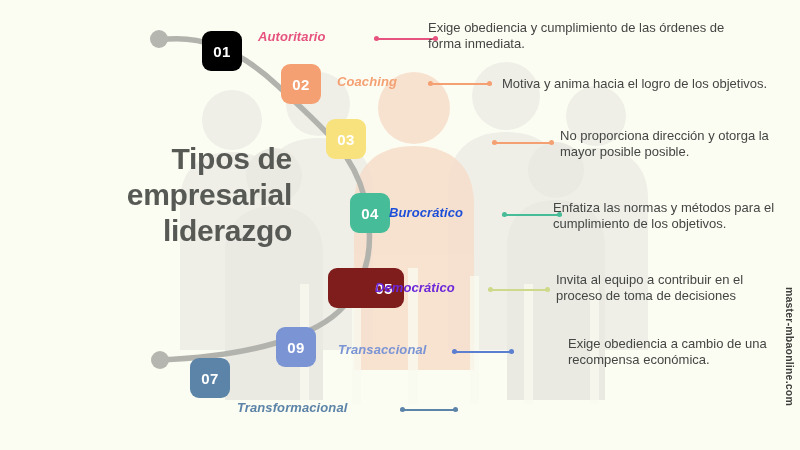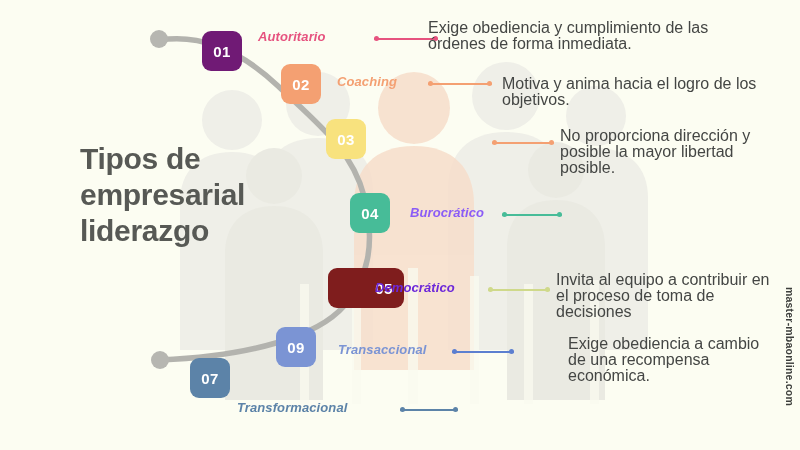--- a/index.html
+++ b/index.html
@@ -27,24 +27,25 @@
     position: absolute;
     left: 0; top: 0;
     width: 800px; height: 450px;
     z-index: 0;
     pointer-events: none;
   }
 
   
   #title-block {
     position: absolute;
-    left: 80px;
+    left: 62px;
     top: 141px;
     width: 230px;
     z-index: 4;
+    text-align: right;
   }
   #title-block .title-line {
     font-size: 30px;
     font-weight: bold;
     color: #575955;
     line-height: 36px;
     letter-spacing: -0.3px;
     white-space: nowrap;
   }
 
@@ -104,21 +105,21 @@
     width: 5px;
     height: 5px;
     border-radius: 50%;
   }
   .connector .dot.left  { left: 0; }
   .connector .dot.right { right: 0; }
 
   
   .desc {
     position: absolute;
-    font-size: 16px;
+    font-size: 13px;
     color: #444644;
     line-height: 16px;
     z-index: 3;
   }
 
   
   #watermark {
     position: absolute;
     right: 4px;
     top: 287px;
@@ -184,21 +185,21 @@
     <circle cx="159" cy="39" r="9" fill="#B6B6B1"></circle>
     <circle cx="160" cy="360" r="9" fill="#B6B6B1"></circle>
   </svg>
 
   <div id="title-block">
     <div class="title-line">Tipos de</div>
     <div class="title-line">empresarial</div>
     <div class="title-line">liderazgo</div>
   </div>
 
-  <div class="chip" style="left:202px; top:31px; background:#701a75;">
+  <div class="chip" style="left:202px; top:31px; background:#000000;">
     <span>01</span>
   </div>
   <div class="step-label" style="left:258px; top:29px; color:#E6537F;">Autoritario</div>
   <div class="connector" style="left:374px; top:34px; width:64px;">
     <div class="bar" style="background:#E6537F;"></div>
     <div class="dot left" style="background:#E6537F;"></div>
     <div class="dot right" style="background:#E6537F;"></div>
   </div>
   <div class="desc" style="left:428px; top:20px; width:330px;">Exige obediencia y cumplimiento de las órdenes  de forma inmediata.</div>
 
@@ -214,31 +215,32 @@
   <div class="desc" style="left:502px; top:76px; width:300px;">Motiva y anima hacia  el logro de los objetivos.</div>
 
   <div class="chip" style="left:326px; top:119px; background:#F8E27E;">
     <span>03</span>
   </div>
   <div class="connector" style="left:492px; top:138px; width:62px;">
     <div class="bar" style="background:#F4A072;"></div>
     <div class="dot left" style="background:#F4A072;"></div>
     <div class="dot right" style="background:#F4A072;"></div>
   </div>
-  <div class="desc" style="left:560px; top:128px; width:225px;">No proporciona dirección y posible la mayor libertad posible.</div>
+  <div class="desc" style="left:560px; top:128px; width:225px;">No proporciona dirección y otorga la mayor posible posible.</div>
 
   <div class="chip" style="left:350px; top:193px; background:#47BC98;">
     <span>04</span>
   </div>
-  <div class="step-label" style="left:410px; top:205px; color:#8b5cf6;">Burocrático</div>
+  <div class="step-label" style="left:389px; top:205px; color:#1d4ed8;">Burocrático</div>
   <div class="connector" style="left:502px; top:210px; width:60px;">
     <div class="bar" style="background:#47BC98;"></div>
     <div class="dot left" style="background:#47BC98;"></div>
     <div class="dot right" style="background:#47BC98;"></div>
   </div>
+  <div class="desc" style="left:553px; top:200px; width:225px;">Enfatiza las normas y métodos para el cumplimiento de los objetivos.</div>
 
   <div class="chip" style="left:328px; top:268px; background:#7f1d1d;padding-left:36px;">
     <span>05</span>
   </div>
   <div class="step-label" style="left:375px; top:280px; color:#6d28d9;">Democrático</div>
   <div class="connector" style="left:488px; top:285px; width:62px;">
     <div class="bar" style="background:#CFD98A;"></div>
     <div class="dot left" style="background:#CFD98A;"></div>
     <div class="dot right" style="background:#CFD98A;"></div>
   </div>

